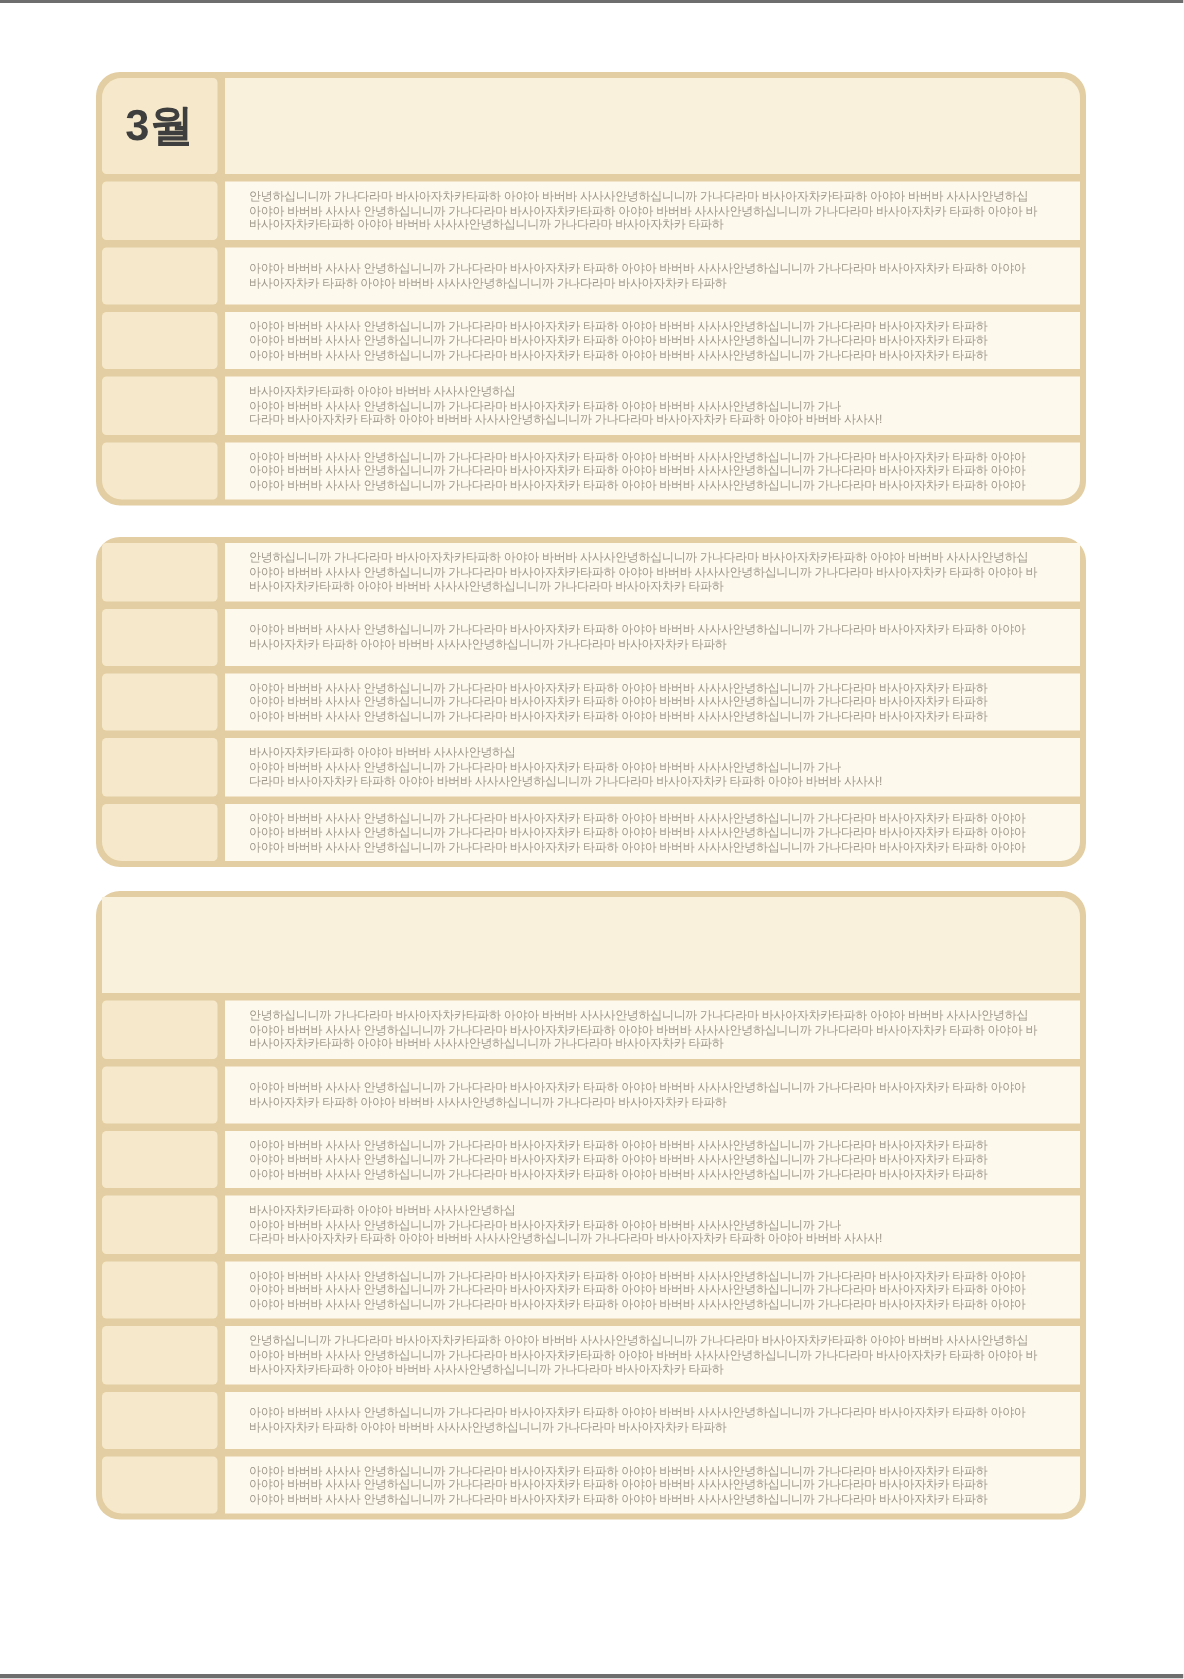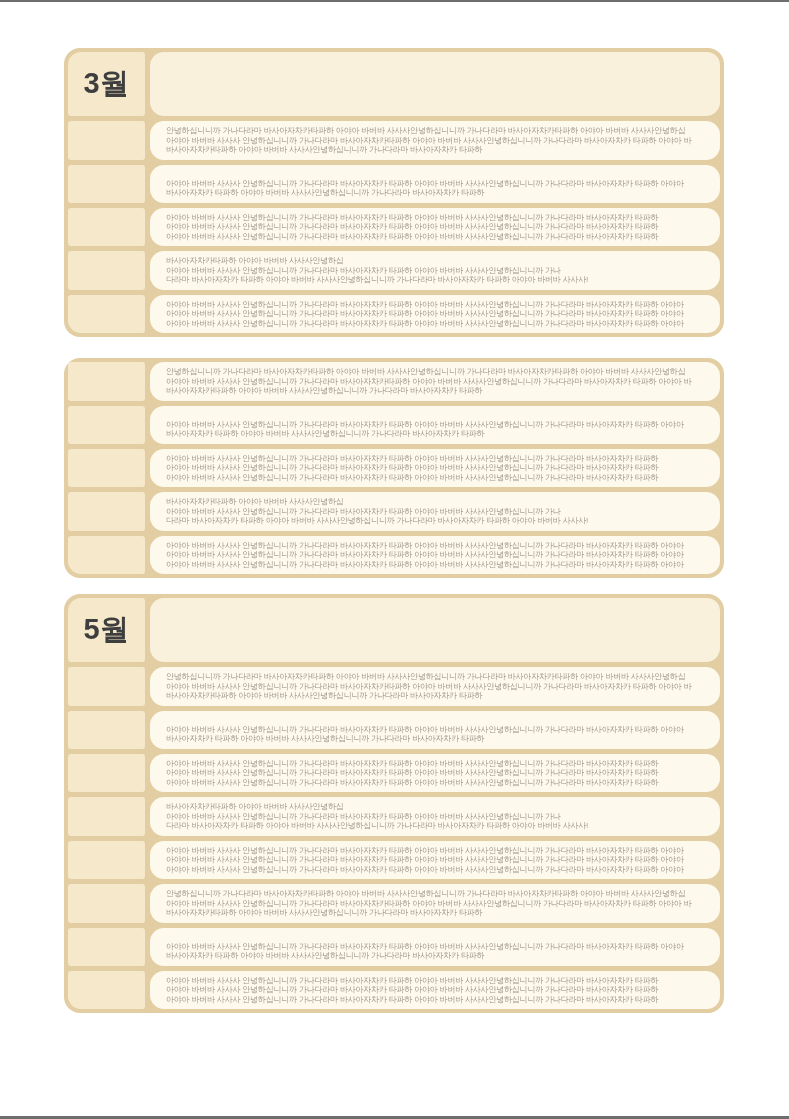--- a/index.html
+++ b/index.html
@@ -38,23 +38,23 @@
   .row{display:flex;gap:5px;}
   .label-cell{
     flex:none;width:77px;
     background:var(--label-bg);
     border-radius:3px;
     display:flex;align-items:center;justify-content:center;
   }
   .content-cell{
     flex:1;min-width:0;
     background:var(--content-bg);
-    border-radius:14px;
+    border-radius:0;
     padding:5px 16px;
-    display:flex;align-items:flex-end;
+    display:flex;align-items:center;
     overflow:hidden;
   }
   .header-row{height:64px;}
   .header-row .content-cell{background:var(--header-bg);}
   .data-row{min-height:38px;}
   .header-row .label-cell{border-top-left-radius:13px;}
   .header-row .content-cell{border-top-right-radius:13px;}
   .month-table .row:last-child .label-cell{border-bottom-left-radius:13px;}
   .month-table .row:last-child .content-cell{border-bottom-right-radius:13px;}
   .month-title{
@@ -161,23 +161,20 @@
       <div class="content-cell">
         <p class="row-text">아야아 바버바 사사사 안녕하십니니까 가나다라마 바사아자차카 타파하 아야아 바버바 사사사안녕하십니니까 가나다라마 바사아자차카 타파하 아야아
 아야아 바버바 사사사 안녕하십니니까 가나다라마 바사아자차카 타파하 아야아 바버바 사사사안녕하십니니까 가나다라마 바사아자차카 타파하 아야아
 아야아 바버바 사사사 안녕하십니니까 가나다라마 바사아자차카 타파하 아야아 바버바 사사사안녕하십니니까 가나다라마 바사아자차카 타파하 아야아</p>
       </div>
     </div>
   </section>
 
   <section class="month-table">
     <div class="row header-row">
-      <div class="label-cell">
-        <span class="month-title">5월</span>
-      </div>
       <div class="content-cell"></div>
     </div>
     <div class="row data-row">
       <div class="label-cell"></div>
       <div class="content-cell">
         <p class="row-text">안녕하십니니까 가나다라마 바사아자차카타파하 아야아 바버바 사사사안녕하십니니까 가나다라마 바사아자차카타파하 아야아 바버바 사사사안녕하십
 아야아 바버바 사사사 안녕하십니니까 가나다라마 바사아자차카타파하 아야아 바버바 사사사안녕하십니니까 가나다라마 바사아자차카 타파하 아야아 바
 바사아자차카타파하 아야아 바버바 사사사안녕하십니니까 가나다라마 바사아자차카 타파하</p>
       </div>
     </div>

